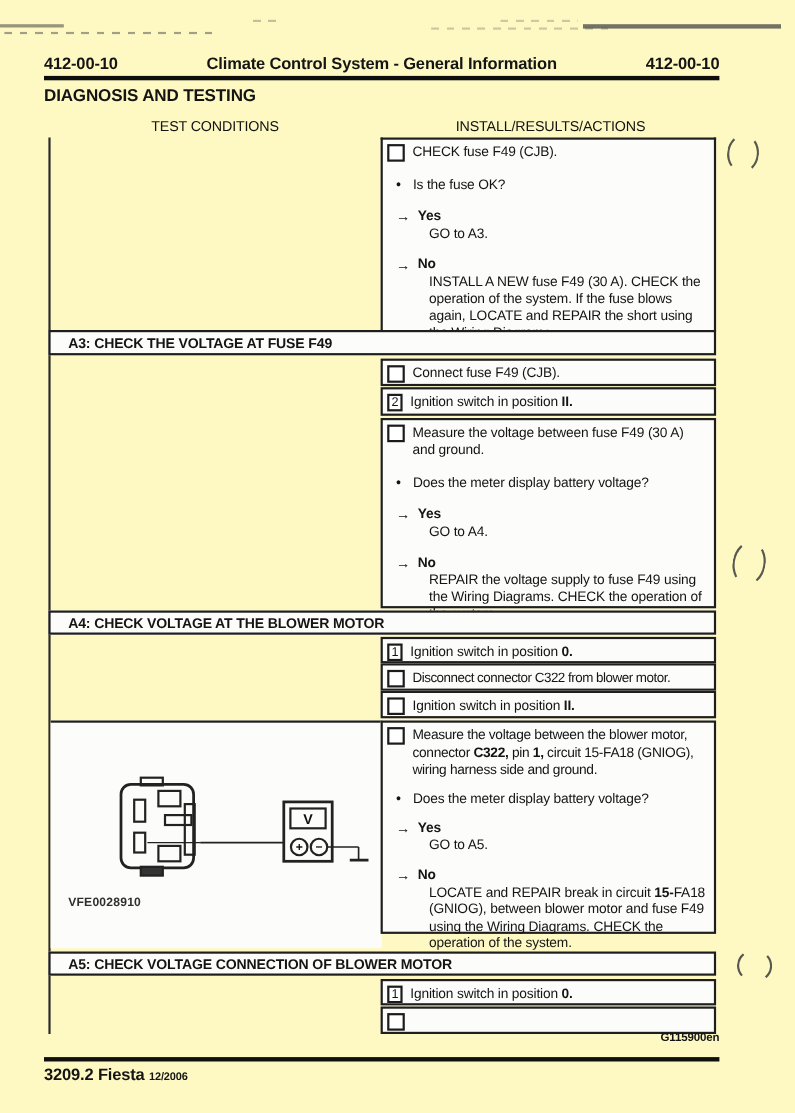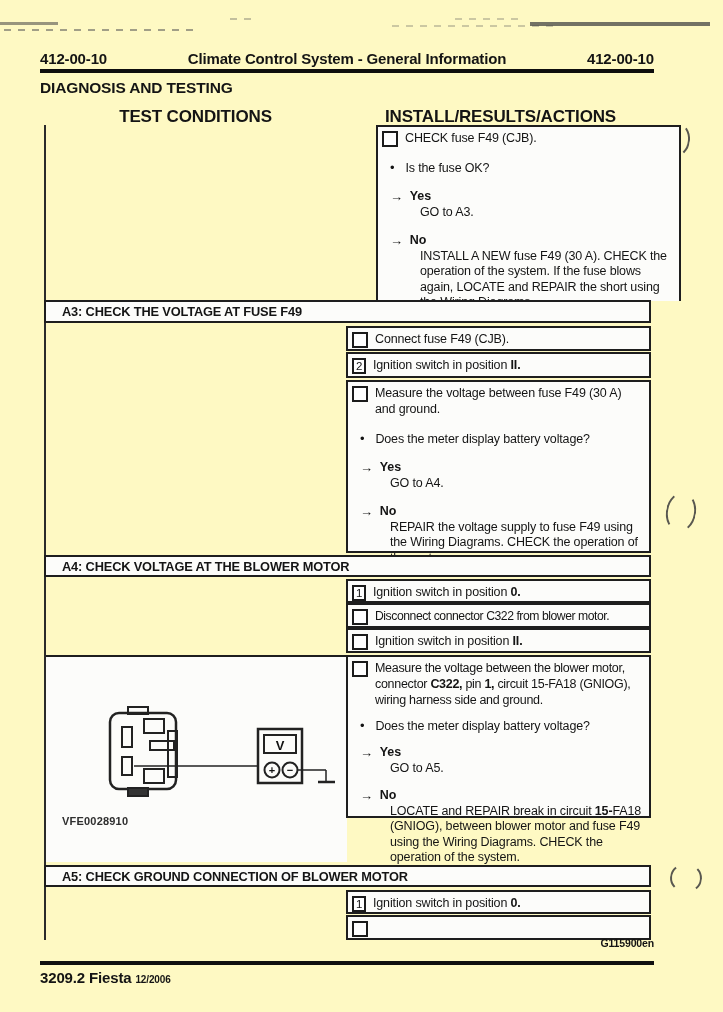--- a/index.html
+++ b/index.html
@@ -18,30 +18,30 @@
     opacity:.85;
   }
   
   .hdr { position:absolute; top:50px; left:40px; width:614px; height:20px;
          font-weight:bold; font-size:15px; }
   .hdr .code-l { position:absolute; left:0; top:0; }
   .hdr .code-r { position:absolute; right:0; top:0; }
   .hdr .ttl    { position:absolute; left:0; right:0; text-align:center; top:0; }
   .rule-top { position:absolute; top:69px; left:40px; width:614px; height:4px; background:#0e0e0e; }
   .doc-title { position:absolute; top:79px; left:40px; font-size:15.5px; font-weight:bold; }
-  .col-hdr { position:absolute; top:107px; font-weight:bold; font-size:17px; text-align:center; }
+  .col-hdr { position:absolute; top:107px; font-weight:normal; font-size:13px; text-align:center; }
   .col-hdr.left  { left:44px;  width:303px; }
   .col-hdr.right { left:347px; width:307px; }
   
   .table-area { position:absolute; left:44px; top:125px; width:607px; height:816px; }
   .vline-left { position:absolute; left:0; top:0; width:2px; height:815px; background:#2b2b2b; }
   .box { position:absolute; border:2px solid #1e1e1e; background:#fcfcfa; }
   .rcell { left:302px; width:305px; }
   .hdr-row-box { left:0; width:607px; font-weight:bold; font-size:12.8px; padding:2px 16px; }
-  .noborder-b { border-bottom:none;margin-left:30px; }
+  .noborder-b { border-bottom:none; }
   
   .step { display:flex; gap:7px; padding:3px 6px 0 4px; font-size:12.5px; line-height:16px; }
   .chk { flex:none; width:16px; height:16px; border:2px solid #1b1b1b; background:#fff; margin-top:1px; }
   .numbox { flex:none; width:14px; height:16px; border:2px solid #1b1b1b; background:#fff;
             font-size:11.5px; line-height:13px; text-align:center; font-weight:normal; margin-top:1px; }
   .fit { white-space:nowrap; letter-spacing:-0.45px; font-size:12.2px; }
   .tight { letter-spacing:-0.3px; }
   .b { font-weight:bold; }
   
   .results { padding:0 8px 0 12px; font-size:12.5px; }
@@ -202,21 +202,21 @@
         </g>
         <g stroke="#222">
           <line x1="199.5" y1="67" x2="228" y2="67" stroke-width="1.5"></line>
           <line x1="228" y1="67" x2="228" y2="79" stroke-width="1.5"></line>
           <line x1="220" y1="79" x2="237" y2="79" stroke-width="2.5"></line>
         </g>
       </svg>
       <div class="diag-caption">VFE0028910</div>
     </div>
 
-    <div class="box rcell" style="top:530px;height:163px;">
+    <div class="box rcell" style="top:530px;height:194px;">
       <div class="step">
         <span class="chk"></span>
         <span class="tight"><span>Measure the voltage between the blower motor, connector </span><span class="b">C322,</span><span> pin </span><span class="b">1,</span><span> circuit 15-FA18 (GNIOG), wiring harness side and ground.</span></span>
       </div>
       <div class="results">
         <div class="q-row" style="margin-top:10px;">
           <span class="bullet">•</span>
           <span>Does the meter display battery voltage?</span>
         </div>
         <div class="ar" style="margin-top:11px;">
@@ -225,21 +225,21 @@
         </div>
         <div class="action">GO to A5.</div>
         <div class="ar" style="margin-top:11px;">
           <span class="arrow">→</span>
           <span class="lbl">No</span>
         </div>
         <div class="action"><span>LOCATE and REPAIR break in circuit </span><span class="b">15-</span><span>FA18 (GNIOG), between blower motor and fuse F49 using the Wiring Diagrams. CHECK the operation of the system.</span></div>
       </div>
     </div>
 
-    <div class="box hdr-row-box" style="top:740px;height:22px;">A5: CHECK GROUND CONNECTION OF BLOWER MOTOR</div>
+    <div class="box hdr-row-box" style="top:740px;height:22px;">A5: CHECK VOLTAGE CONNECTION OF BLOWER MOTOR</div>
 
     <div class="box rcell" style="top:765px;height:24px;">
       <div class="step">
         <span class="numbox">1</span>
         <span><span>Ignition switch in position </span><span class="b">0.</span></span>
       </div>
     </div>
 
     <div class="box rcell" style="top:790px;height:25px;">
       <div class="step">

